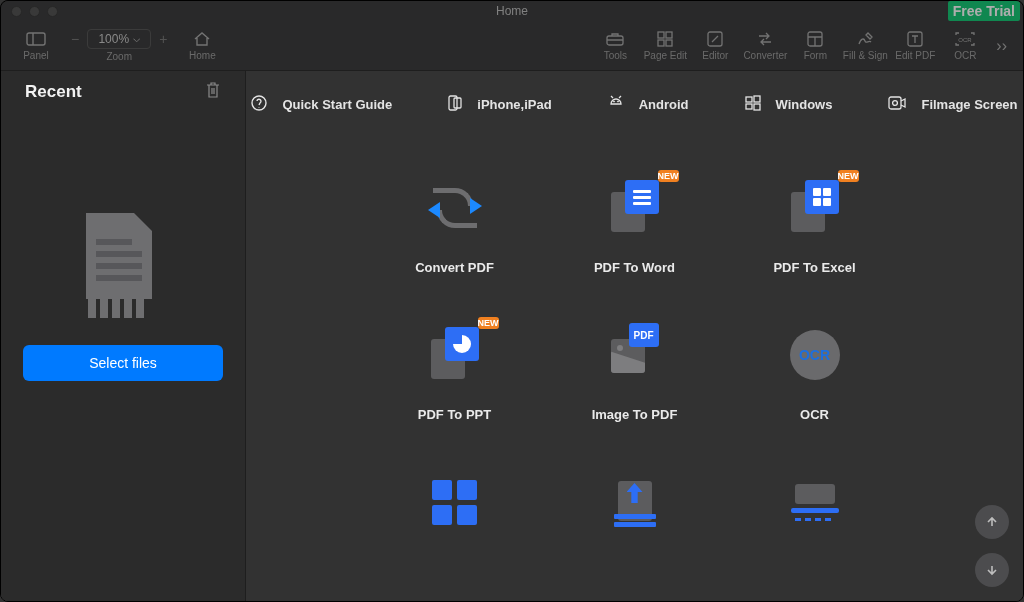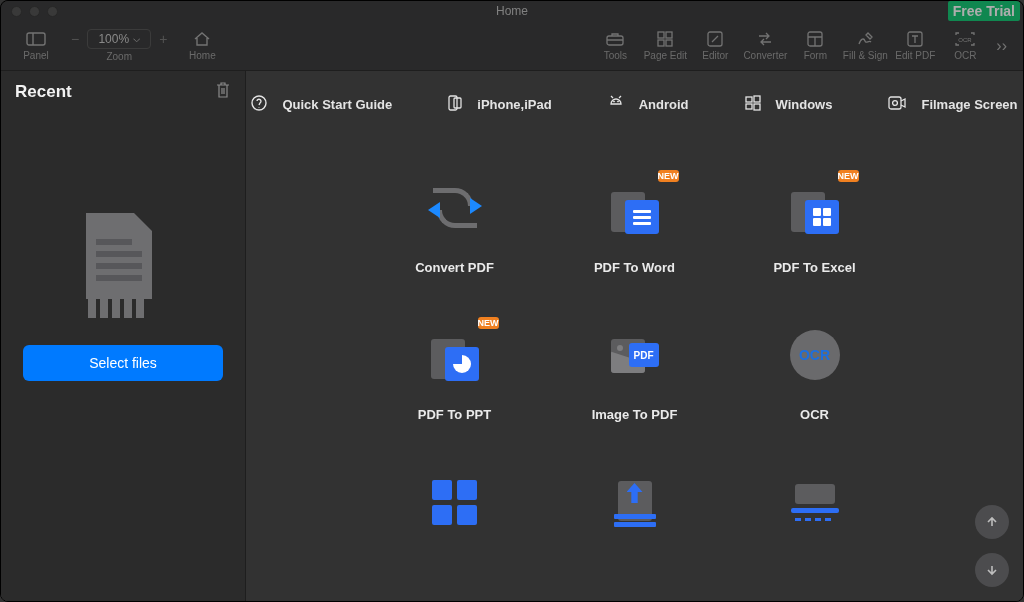--- a/index.html
+++ b/index.html
@@ -33,21 +33,21 @@
   .zoomsel{border:1px solid #585858;border-radius:4px;padding:2px 0;font-size:12px;color:#c9c9c9;display:flex;align-items:center;gap:4px;width:64px;justify-content:center;}
   .zoomgrp{display:flex;flex-direction:column;align-items:center;gap:2px;margin:0 6px;}
   .zoomrow{display:flex;align-items:center;gap:4px;color:#7a7a7a;}
   .plus{font-size:14px;color:#7a7a7a;padding:0 4px;}
   .tspacer{flex:1;}
   .more{color:#a9a9a9;font-size:16px;padding:0 6px;}
   
   .body{flex:1;display:flex;min-height:0;background:var(--bg1);}
   
   .sidebar{width:245px;background:var(--bg0);display:flex;flex-direction:column;border-right:1px solid #1e1e1e;}
-  .side-head{display:flex;align-items:center;justify-content:space-between;padding:10px 14px;}
+  .side-head{display:flex;align-items:center;justify-content:space-between;padding:10px 24px;}
   .side-head h2{margin:0;font-size:17px;font-weight:700;color:#f2f2f2;}
   .trash{width:16px;height:18px;}
   .drop{flex:1;display:flex;flex-direction:column;align-items:center;padding-top:100px;}
   .dropicon{width:90px;height:120px;position:relative;}
   .dp-page{position:absolute;left:8px;top:0;width:66px;height:86px;background:#6e6e70;}
   .dp-fold{position:absolute;right:16px;top:0;width:0;height:0;border-left:18px solid #6e6e70;border-top:18px solid var(--bg0);}
   .dp-fold2{position:absolute;right:16px;top:0;width:18px;height:18px;background:#8a8a8c;}
   .dp-line{position:absolute;left:18px;height:6px;background:#57575a;}
   .dp-shred{position:absolute;bottom:15px;width:8px;background:#6e6e70;}
   .droptxt{margin-top:12px;color:#8f8f8f;font-size:13px;text-align:center;line-height:1.5;}
@@ -57,21 +57,21 @@
   .quickbar{display:flex;justify-content:center;gap:56px;padding:24px 0 24px;font-size:13px;color:#e4e4e4;}
   .qitem{display:flex;align-items:center;gap:15px;font-weight:700;}
   .qitem svg{stroke:#e4e4e4;fill:none;}
   .grid{display:grid;grid-template-columns:repeat(3,180px);justify-content:center;column-gap:0;row-gap:50px;padding-top:40px;}
   .tile{display:flex;flex-direction:column;align-items:center;gap:22px;position:relative;}
   .tile-ic{width:60px;height:60px;position:relative;display:flex;align-items:center;justify-content:center;}
   .tile-label{font-size:13px;color:#eaeaea;font-weight:600;}
   .badge{position:absolute;top:-8px;right:46px;background:var(--orange);color:#fff;font-size:9px;font-weight:700;padding:1px 0;border-radius:3px;}
   
   .stack-back{position:absolute;left:6px;top:14px;width:34px;height:40px;background:#5c5c5e;border-radius:3px;}
-  .stack-front{position:absolute;left:20px;top:2px;width:34px;height:34px;background:var(--accent2);border-radius:3px;display:flex;align-items:center;justify-content:center;flex-direction:column;gap:3px;margin-top:20px;}
+  .stack-front{position:absolute;left:20px;top:2px;width:34px;height:34px;background:var(--accent2);border-radius:3px;display:flex;align-items:center;justify-content:center;flex-direction:column;gap:3px;}
   .sf-line{width:18px;height:3px;background:#fff;border-radius:1px;}
   .sf-grid{display:grid;grid-template-columns:8px 8px;grid-template-rows:8px 8px;gap:2px;}
   .sf-grid span{background:#fff;border-radius:1px;}
   .sf-pdf{color:#fff;font-size:10px;font-weight:700;}
   .sf-pie{width:18px;height:18px;border-radius:50%;background:conic-gradient(#fff 0 75%, var(--accent2) 75% 100%);}
   
   .conv{width:48px;height:48px;position:relative;}
   .conv-top{position:absolute;left:2px;top:4px;width:40px;height:18px;border:5px solid #6d6d6f;border-bottom:none;border-left:none;border-top-right-radius:22px;}
   .conv-bot{position:absolute;right:2px;bottom:4px;width:40px;height:18px;border:5px solid #6d6d6f;border-top:none;border-right:none;border-bottom-left-radius:22px;}
   .arr-r{position:absolute;right:-3px;top:14px;width:0;height:0;border-left:12px solid #1c89ff;border-top:8px solid transparent;border-bottom:8px solid transparent;}

